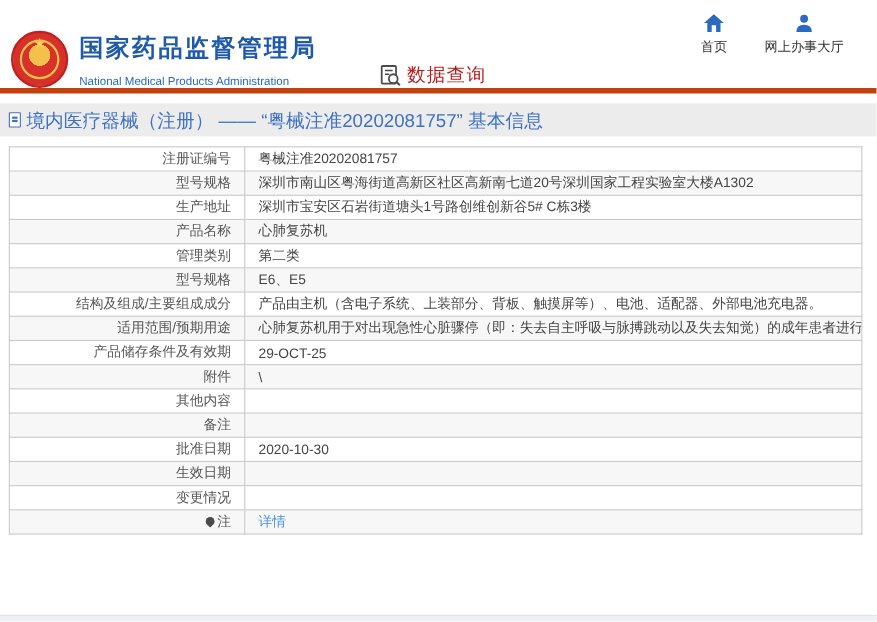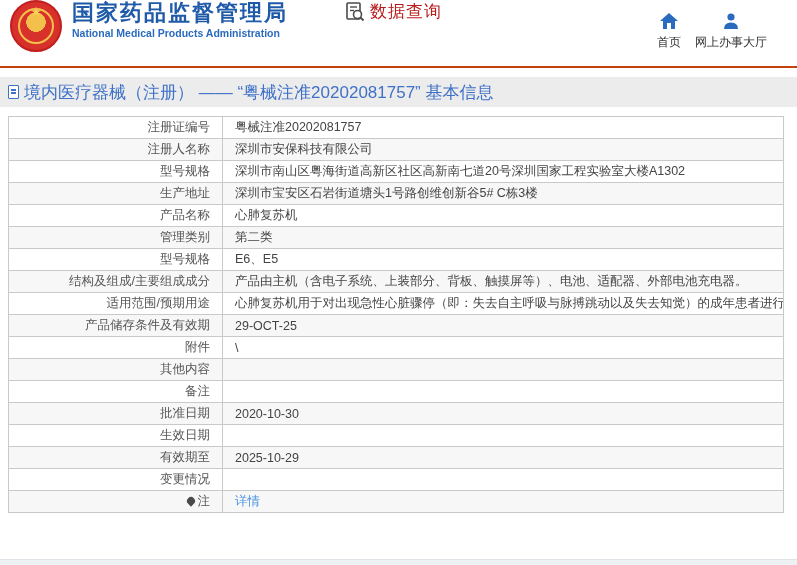--- a/index.html
+++ b/index.html
@@ -1,37 +1,37 @@
 <!DOCTYPE html>
 <html><head>
 <meta charset="utf-8">
 <style>
   * { margin:0; padding:0; box-sizing:border-box; }
   html,body { width:797px; height:565px; overflow:hidden; background:#fff;
     font-family:"Liberation Sans","DejaVu Sans",sans-serif; }
 
   
-  .header { position:relative; height:68px; background:#fff;
-    border-bottom:2px solid #c2410c; display:flex; align-items:flex-start; }
+  .header { position:relative; height:85px; background:#fff;
+    border-bottom:5px solid #c2410c; display:flex; align-items:flex-end; }
   .emblem { width:52px; height:52px; margin-left:10px; border-radius:50%;
     background:radial-gradient(circle at 50% 42%, #f3c14b 0 26%, #d8302a 27% 78%, #c01f1d 100%);
     border:2px solid #c01f1d; position:relative; flex:0 0 auto; }
   .emblem::before { content:"★"; position:absolute; top:2px; left:50%;
     transform:translateX(-50%); color:#f7d358; font-size:13px; }
   .emblem::after { content:""; position:absolute; inset:6px; border-radius:50%;
     border:2px solid #f3c14b; }
   .titles { margin-left:10px; }
   .title-cn { color:#1f5aa8; font-size:22px; font-weight:bold; letter-spacing:2px; line-height:1.15; }
-  .title-en { color:#2a6bc0; font-size:10.5px; margin-top:2px;font-weight:bold; }
+  .title-en { color:#2a6bc0; font-size:10.5px; margin-top:12px; }
 
   .section { display:flex; align-items:center; margin-left:56px; }
   .section svg { display:block; }
   .section-label { font-size:17px; color:#b91c1c; margin-left:4px; letter-spacing:1px; }
 
-  .header-nav { position:absolute; right:30px; top:12px; display:flex; gap:14px; }
+  .header-nav { position:absolute; right:30px; top:12px; display:flex; gap:34px; }
   .nav-item { display:flex; flex-direction:column; align-items:center; cursor:pointer; }
   .nav-item svg { display:block; }
   .nav-label { font-size:12px; color:#333; margin-top:4px; white-space:nowrap; }
 
   
   .breadcrumb-bar { margin-top:9px; height:30px; background:#ececec;
     display:flex; align-items:center; padding-left:8px; }
   .doc-icon { width:11px; height:14px; border:1.5px solid #3f71c8; border-radius:1px;
     position:relative; margin-right:5px; flex:0 0 auto; background:#fff; }
   .doc-icon::after { content:""; position:absolute; left:1.5px; top:3px; width:5px;
@@ -102,24 +102,20 @@
 </div>
 
 <div class="table-wrap">
   <table>
     <tbody>
         <tr>
           <td class="label-cell">注册证编号</td>
           <td class="value-cell">粤械注准20202081757</td>
         </tr>
         <tr>
-          <td class="label-cell">注册人名称</td>
-          <td class="value-cell">深圳市安保科技有限公司</td>
-        </tr>
-        <tr>
           <td class="label-cell">型号规格</td>
           <td class="value-cell">深圳市南山区粤海街道高新区社区高新南七道20号深圳国家工程实验室大楼A1302</td>
         </tr>
         <tr>
           <td class="label-cell">生产地址</td>
           <td class="value-cell">深圳市宝安区石岩街道塘头1号路创维创新谷5# C栋3楼</td>
         </tr>
         <tr>
           <td class="label-cell">产品名称</td>
           <td class="value-cell">心肺复苏机</td>
@@ -158,24 +154,20 @@
         </tr>
         <tr>
           <td class="label-cell">批准日期</td>
           <td class="value-cell">2020-10-30</td>
         </tr>
         <tr>
           <td class="label-cell">生效日期</td>
           <td class="value-cell"></td>
         </tr>
         <tr>
-          <td class="label-cell">有效期至</td>
-          <td class="value-cell">2025-10-29</td>
-        </tr>
-        <tr>
           <td class="label-cell">变更情况</td>
           <td class="value-cell"></td>
         </tr>
         <tr>
           <td class="label-cell"><span class="note-icon"></span>注</td>
           <td class="value-cell"><a href="#">详情</a></td>
         </tr>
       </tbody>
   </table>
 </div>

